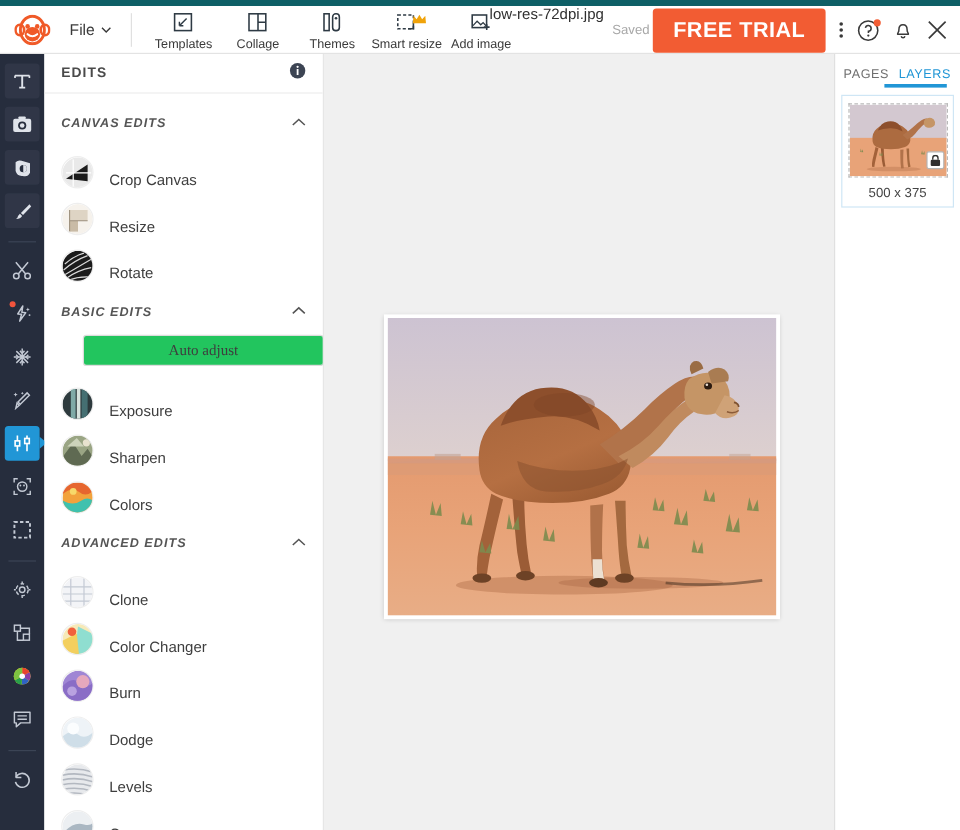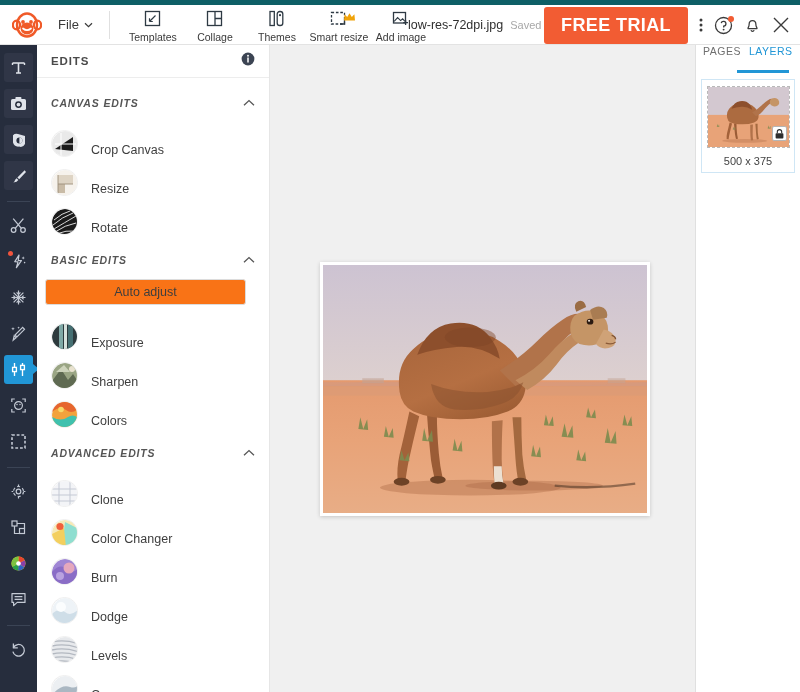--- a/index.html
+++ b/index.html
@@ -35,21 +35,21 @@
   .tool-btn {
     display: flex; flex-direction: column; align-items: center;
     width: 58px; padding: 2px 2px 0; cursor: pointer; position: relative;
   }
   .tool-btn .ic { height: 19px; display: flex; align-items: center; justify-content: center; position: relative; }
   .tool-btn .lb { font-size: 10.5px; color: #3a3a3a; margin-top: 3px; white-space: nowrap; }
   .crown { position: absolute; right: -9px; top: -1px; }
 
   .filename-wrap {
     position: absolute; left: 408px; top: 0; height: 40px;
-    display: flex; align-items: center; gap: 7px;
+    display: flex; gap: 7px;
   }
   .filename { font-size: 12.5px; color: #2f2f2f; }
   .saved { font-size: 11px; color: #a8a8a8; display: flex; align-items: center; gap: 3px; cursor: pointer; }
 
   .topbar-right {
     position: absolute; right: 10px; top: 0; height: 40px;
     display: flex; align-items: center; gap: 11px;
   }
   .trial-btn {
     background: #f25c33; color: #fff; font-size: 18px; font-weight: bold;
@@ -102,24 +102,24 @@
     display: flex; align-items: flex-end; gap: 13px;
     height: 39px; padding: 0 14px; cursor: pointer;
   }
   .thumb-circ {
     width: 27px; height: 27px; border-radius: 50%; flex: 0 0 27px;
     overflow: hidden; position: relative; border: 1px solid #eee;
   }
   .edit-label { font-size: 12.5px; color: #3e3e3e; }
 
   .auto-btn {
-    margin: 4px 8px 6px; height: 26px; width: 201px;
-    border: 1px solid #dcdcdc; border-radius: 3px; background: #f97316;
+    margin: 4px 32px 6px; height: 26px; width: 201px;
+    border: 1px solid #dcdcdc; border-radius: 3px; background: #22c55e;
     font-size: 12.5px; color: #3e3e3e; cursor: pointer;
-    font-family: Liberation Sans, sans-serif;
+    font-family: Liberation Serif, serif;
   }
 
   .panel-scroll {
     position: absolute; right: 0; top: 34px; width: 5px; height: 612px;
   }
 
   
   .stage {
     position: absolute; top: 45px; left: 270px; width: 425px; height: 647px;
     background: #f0f0f0;
@@ -130,21 +130,21 @@
     box-shadow: 0 1px 4px rgba(0,0,0,.18);
   }
   .photo { width: 100%; height: 100%; display: block; }
 
   
   .rpanel {
     position: absolute; top: 45px; right: 0; width: 105px; height: 647px;
     background: #ffffff; border-left: 1px solid #e0e0e0;
   }
   .rtabs {
-    height: 25px; display: flex; align-items: flex-start; gap: 8px;
+    height: 25px; display: flex; align-items: flex-end; gap: 8px;
     padding: 0 7px; font-size: 10.5px; letter-spacing: .5px;
   }
   .rtab { color: #6f6f6f; cursor: pointer; padding-bottom: 2px; }
   .rtab.active { color: #2196d6; font-weight: normal; }
   .tab-underline { height: 3px; background: #2196d6; width: 52px; margin-left: 41px; }
   .layer-card {
     margin: 6px 5px 0; border: 1px solid #cfe6f5; background: #fff;
     padding: 6px 5px 5px; cursor: pointer;
   }
   .layer-thumb {

